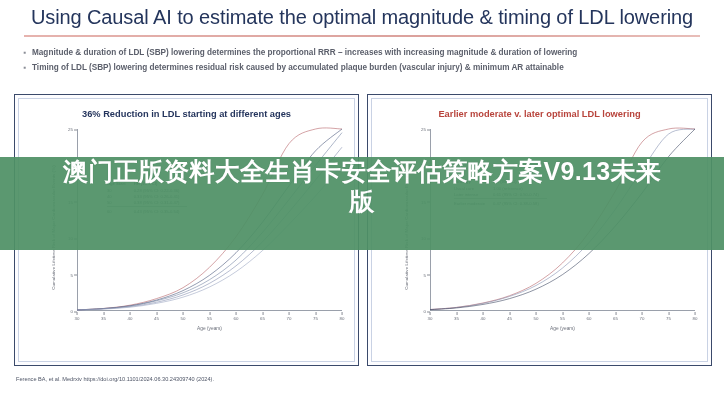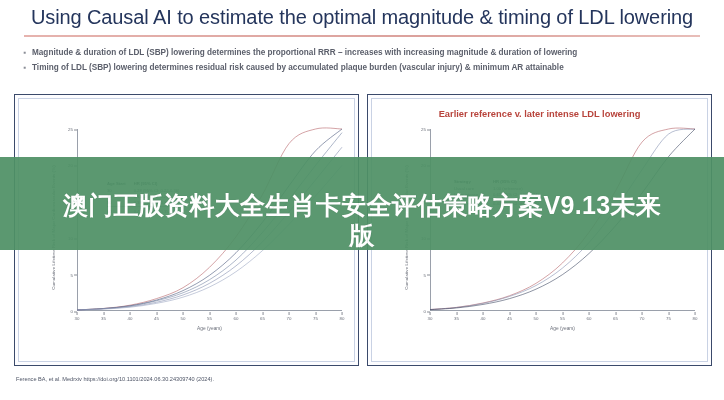--- a/index.html
+++ b/index.html
@@ -200,21 +200,21 @@
   }
 
   
   .banner{
     position:absolute;
     left:0; top:157px;
     width:724px; height:93px;
     background:#4f9166;
     opacity:0.93;
     display:flex;
-    align-items:flex-end;
+    align-items:flex-start;
     justify-content:center;
     z-index:50;
   }
   .banner-text{
     width:620px;
     text-align:center;
     color:#ffffff;
     font-size:25px;
     font-weight:bold;
     line-height:1.18;
@@ -238,20 +238,21 @@
     <div class="bullet">
       <span class="bullet-dot">▪</span>
       <span class="bullet-text">Timing of LDL (SBP) lowering determines residual risk caused by accumulated plaque burden (vascular injury) &amp; minimum AR attainable</span>
     </div>
   </div>
 
   <div class="panels">
 
     <div class="panel">
       <div class="panel-inner">
+        <div class="panel-title left">36% Reduction in LDL starting at different ages</div>
 
         <div class="plot">
           <div class="y-label">
             <span>Cumulative Lifetime Risk of Major Cardiovascular Events (%)</span>
           </div>
           <div class="y-ticks" id="yticks-left">
               <div class="y-tick" style="top: calc(100% - 14px);">0</div>
               <div class="y-tick" style="top: calc(80% - 11.2px);">5</div>
               <div class="y-tick" style="top: calc(60% - 8.4px);">10</div>
               <div class="y-tick" style="top: calc(40% - 5.6px);">15</div>
@@ -317,21 +318,21 @@
                   </tr>
                 </tbody>
             </table>
           </div>
         </div>
       </div>
     </div>
 
     <div class="panel">
       <div class="panel-inner">
-        <div class="panel-title right">Earlier reference v. later intense LDL lowering</div>
+        <div class="panel-title right">Earlier moderate v. later optimal LDL lowering</div>
 
         <div class="plot">
           <div class="y-label">
             <span>Cumulative Lifetime Risk of Major Cardiovascular Events (%)</span>
           </div>
           <div class="y-ticks" id="yticks-right">
               <div class="y-tick" style="top: calc(100% - 14px);">0</div>
               <div class="y-tick" style="top: calc(80% - 11.2px);">5</div>
               <div class="y-tick" style="top: calc(60% - 8.4px);">10</div>
               <div class="y-tick" style="top: calc(40% - 5.6px);">15</div>

